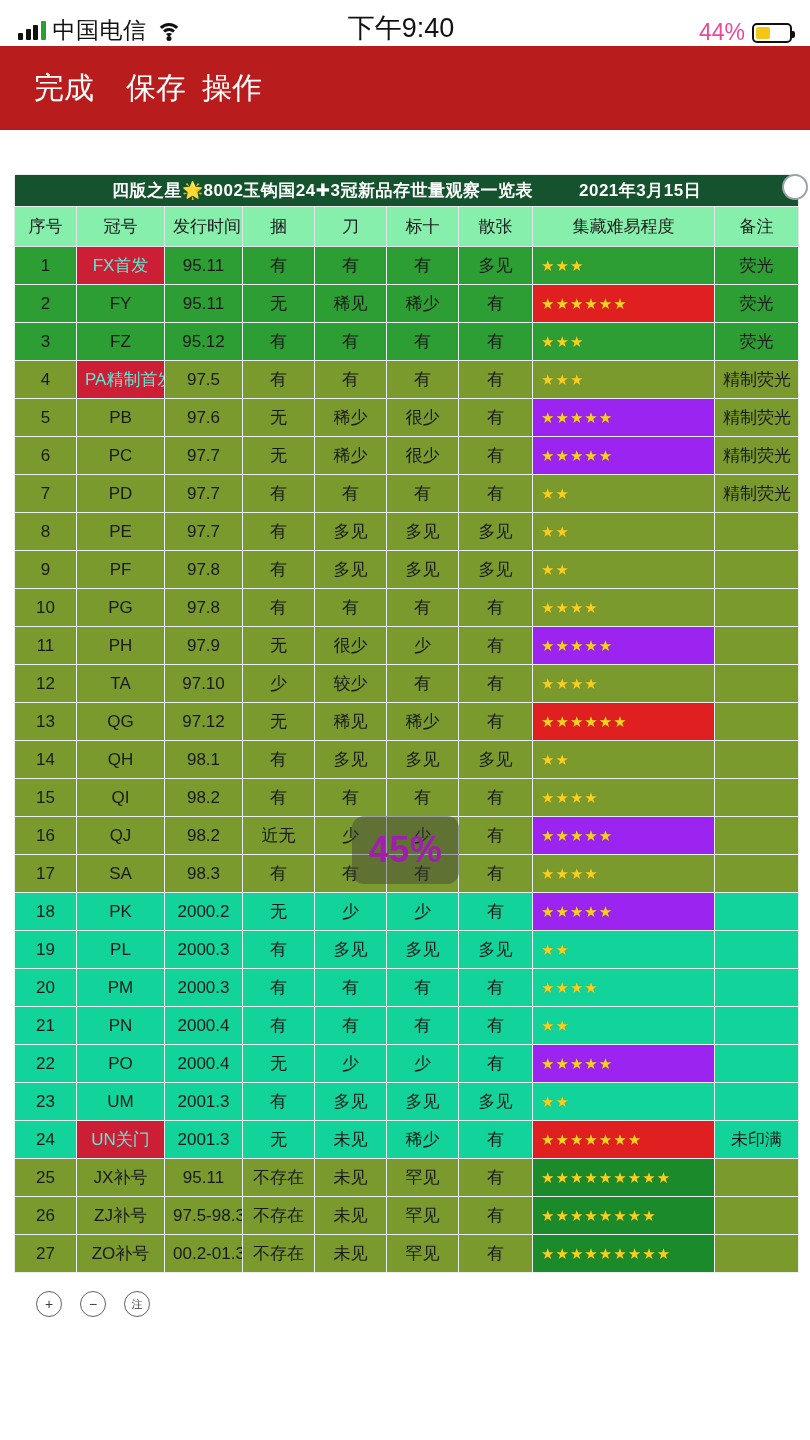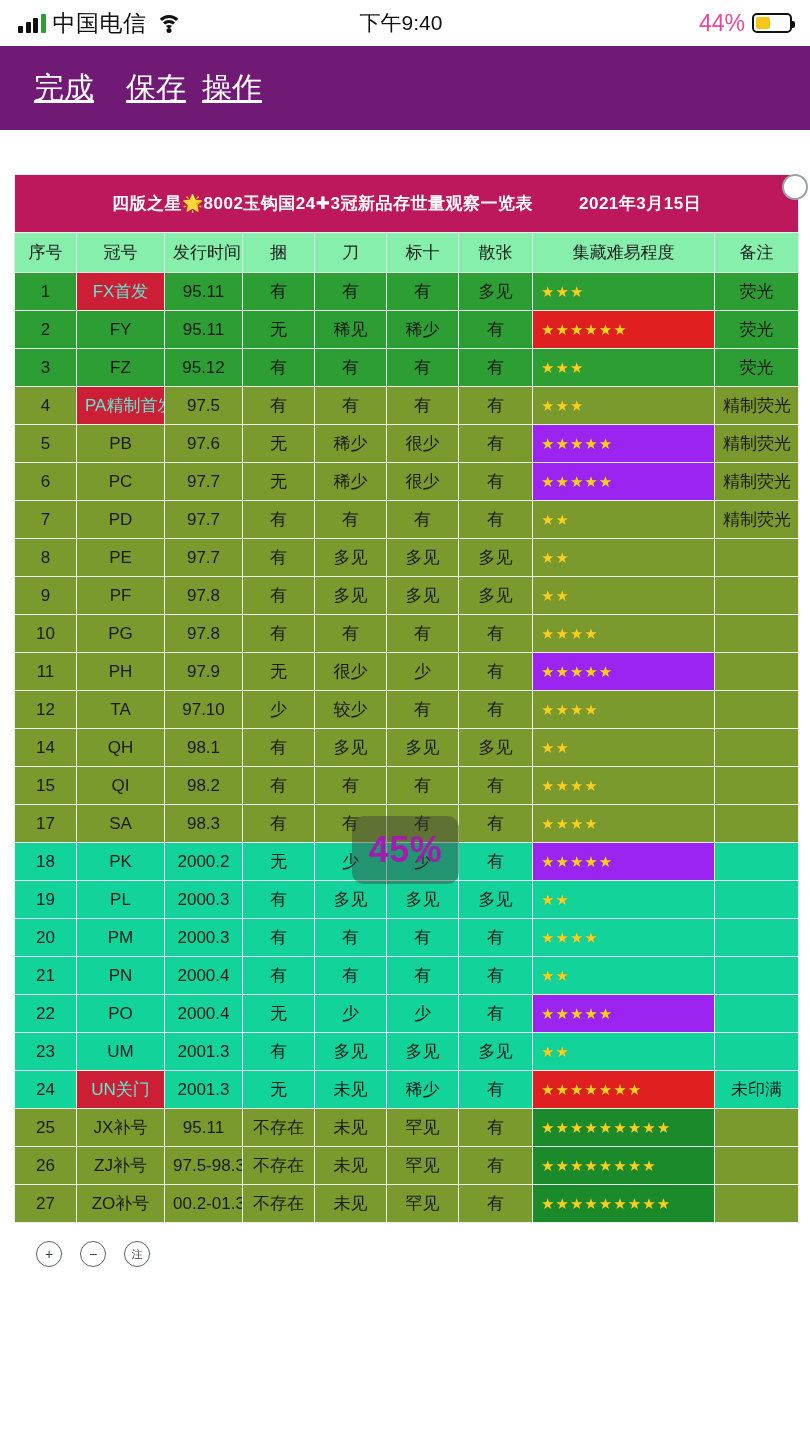--- a/index.html
+++ b/index.html
@@ -7,21 +7,21 @@
     width: 810px; height: 1440px;
     background: #ffffff;
     font-family: "Liberation Sans", "DejaVu Sans", sans-serif;
     overflow: hidden;
   }
 
   
   #status-bar {
     height: 46px; width: 100%;
     background: #ffffff;
-    display: flex; align-items: center;
+    display: flex; align-items: flex-end;
     padding: 0 18px;
     position: relative;
   }
   .sb-left { display: flex; align-items: center; gap: 7px; }
   .signal-bars { display: flex; align-items: flex-end; gap: 2.5px; height: 19px; }
   .signal-bars i { display: block; width: 5px; background: #111; border-radius: 1px; }
   .signal-bars i:nth-child(1) { height: 7px; }
   .signal-bars i:nth-child(2) { height: 11px; }
   .signal-bars i:nth-child(3) { height: 15px; }
   .signal-bars i:nth-child(4) { height: 19px; background: #2d9e33; }
@@ -33,42 +33,41 @@
     border-left-color: transparent; border-right-color: transparent;
     border-radius: 50%;
   }
   .wifi-icon span.a { width: 26px; height: 26px; top: 2px; }
   .wifi-icon span.b { width: 17px; height: 17px; top: 7px; }
   .wifi-icon span.c { width: 8px; height: 8px; top: 12px; }
   .wifi-dot { position: absolute; bottom: 0; left: 50%; transform: translateX(-50%);
               width: 5px; height: 5px; background: #111; border-radius: 50%; }
   .sb-center {
     position: absolute; left: 0; right: 8px; text-align: center;
-    font-size: 21px; color: #111; pointer-events: none;
+    font-size: 27px; color: #111; pointer-events: none;
   }
   .sb-right { margin-left: auto; display: flex; align-items: center; gap: 7px; }
   .batt-pct { font-size: 23px; color: #ec4899; }
   .batt {
     width: 40px; height: 20px; border: 2px solid #111; border-radius: 5px;
     position: relative; padding: 2px;
   }
   .batt::after {
     content: ""; position: absolute; right: -5px; top: 6px;
     width: 3px; height: 7px; background: #111; border-radius: 0 2px 2px 0;
   }
   .batt-fill { height: 100%; background: #f5c518; border-radius: 2px; }
 
   
   #app-bar {
     height: 84px; width: 100%;
-    background: #701a75;
+    background: #b91c1c;
     display: flex; align-items: center;
     color: #ffffff;
     padding: 0 18px;
-    text-decoration: underline;
   }
   #btn-done { font-size: 30px; color: #fff; padding: 4px 16px; }
   #app-title {
     font-size: 32px; font-weight: bold; color: #fff;
     margin-left: 62px; letter-spacing: .5px; white-space: nowrap;
   }
   .bar-action { font-size: 30px; color: #fff; margin-left: 16px; white-space: nowrap; }
 
   
   #page { background: #fff; padding: 0; position: relative; height: 1310px; }
@@ -96,25 +95,25 @@
   col.c1 { width: 88px; }
   col.c2 { width: 78px; }
   col.c3 { width: 72px; }
   col.c4 { width: 72px; }
   col.c5 { width: 72px; }
   col.c6 { width: 74px; }
   col.c7 { width: 182px; }
   col.c8 { width: 84px; }
 
   tr#sheet-title-row td {
-    background: #be185d;
+    background: #14532d;
     color: #fff;
     font-weight: bold;
     font-size: 17px;
-    height: 58px;
+    height: 32px;
     letter-spacing: .5px;
   }
   .title-inner { display: flex; align-items: center; justify-content: center; gap: 0; }
   .title-date { margin-left: 46px; }
 
   tr#sheet-head-row td {
     background: #86efac;
     color: #1a1a1a;
     font-size: 17px;
     height: 40px;
@@ -446,20 +445,40 @@
                 <div class="stars">
                   <span>★</span>
                   <span>★</span>
                   <span>★</span>
                   <span>★</span>
                 </div>
               </td>
               <td class="col-left"></td>
             </tr>
             <tr class="band-olive">
+              <td>13</td>
+              <td class="col-left">QG</td>
+              <td class="col-left">97.12</td>
+              <td class="col-left">无</td>
+              <td class="col-left">稀见</td>
+              <td class="col-left">稀少</td>
+              <td class="col-left">有</td>
+              <td class="col-left cell-red">
+                <div class="stars">
+                  <span>★</span>
+                  <span>★</span>
+                  <span>★</span>
+                  <span>★</span>
+                  <span>★</span>
+                  <span>★</span>
+                </div>
+              </td>
+              <td class="col-left"></td>
+            </tr>
+            <tr class="band-olive">
               <td>14</td>
               <td class="col-left">QH</td>
               <td class="col-left">98.1</td>
               <td class="col-left">有</td>
               <td class="col-left">多见</td>
               <td class="col-left">多见</td>
               <td class="col-left">多见</td>
               <td class="col-left ">
                 <div class="stars">
                   <span>★</span>
@@ -471,20 +490,39 @@
             <tr class="band-olive">
               <td>15</td>
               <td class="col-left">QI</td>
               <td class="col-left">98.2</td>
               <td class="col-left">有</td>
               <td class="col-left">有</td>
               <td class="col-left">有</td>
               <td class="col-left">有</td>
               <td class="col-left ">
                 <div class="stars">
+                  <span>★</span>
+                  <span>★</span>
+                  <span>★</span>
+                  <span>★</span>
+                </div>
+              </td>
+              <td class="col-left"></td>
+            </tr>
+            <tr class="band-olive">
+              <td>16</td>
+              <td class="col-left">QJ</td>
+              <td class="col-left">98.2</td>
+              <td class="col-left">近无</td>
+              <td class="col-left">少</td>
+              <td class="col-left">少</td>
+              <td class="col-left">有</td>
+              <td class="col-left cell-purple">
+                <div class="stars">
+                  <span>★</span>
                   <span>★</span>
                   <span>★</span>
                   <span>★</span>
                   <span>★</span>
                 </div>
               </td>
               <td class="col-left"></td>
             </tr>
             <tr class="band-olive">
               <td>17</td>

